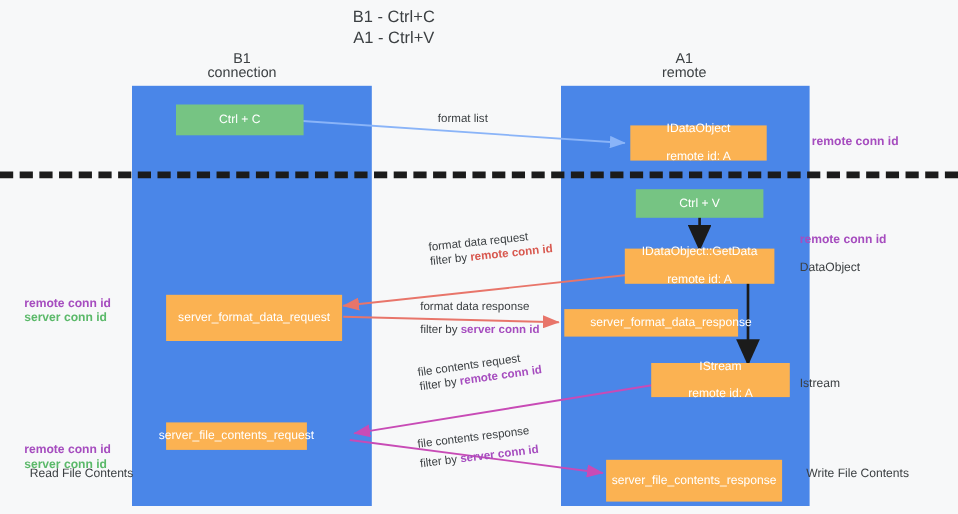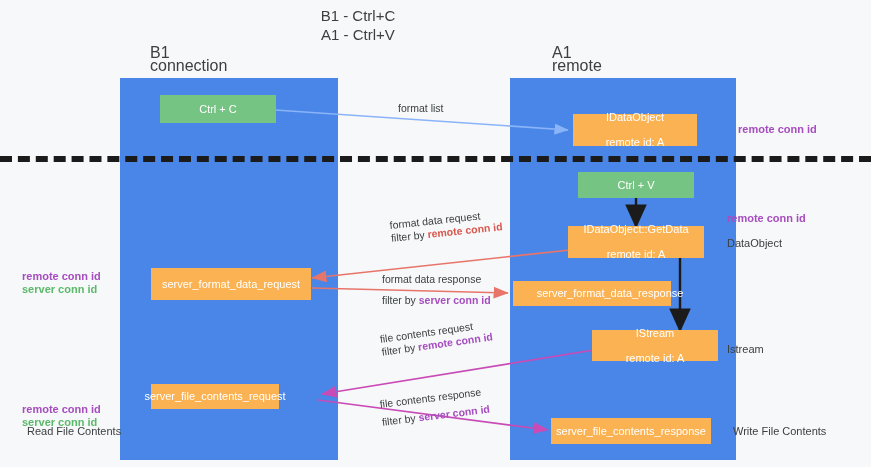--- a/index.html
+++ b/index.html
@@ -13,21 +13,21 @@
   .abs{position:absolute;}
 
   
   #title{
     left:0;top:6px;width:716px;text-align:center;
     font-size:15px;line-height:19px;color:#3c4043;
   }
 
   
   .col-head{
-    text-align:left;font-size:16px;line-height:13px;color:#3c4043;
+    text-align:center;font-size:13px;line-height:13px;color:#3c4043;
   }
   .column{
     background:#4a86e8;
   }
 
   
   #divider{
     left:0;top:156px;width:871px;height:0;
     border-top:6px dashed #1b1b1b;
   }
@@ -122,38 +122,38 @@
 
   <div class="abs box green" style="left:578px;top:172px;width:116px;height:26px;">
     <div>Ctrl + V</div>
   </div>
 
   <div class="abs box orange" style="left:568px;top:226px;width:136px;height:32px;">
     <div>IDataObject::GetData</div>
     <div class="l2">remote id: A</div>
   </div>
 
-  <div class="abs box orange" style="left:151px;top:268px;width:160px;height:32px;">
+  <div class="abs box orange" style="left:151px;top:268px;width:160px;height:42px;">
     <div>server_format_data_request</div>
   </div>
 
   <div class="abs box orange" style="left:513px;top:281px;width:158px;height:25px;padding-left:36px;">
     <div>server_format_data_response</div>
   </div>
 
   <div class="abs box orange" style="left:592px;top:330px;width:126px;height:31px;">
     <div>IStream</div>
     <div class="l2">remote id: A</div>
   </div>
 
   <div class="abs box orange" style="left:151px;top:384px;width:128px;height:25px;">
     <div>server_file_contents_request</div>
   </div>
 
-  <div class="abs box orange" style="left:551px;top:418px;width:160px;height:26px;">
+  <div class="abs box orange" style="left:551px;top:418px;width:160px;height:38px;">
     <div>server_file_contents_response</div>
   </div>
 
   <div class="abs edge-label" style="left:398px;top:102px;">
     <span>format list</span>
   </div>
 
   <div class="abs edge-label" style="left:389px;top:219px;transform:rotate(-6deg);transform-origin:0 0;">
     <div>format data request</div>
     <div>

